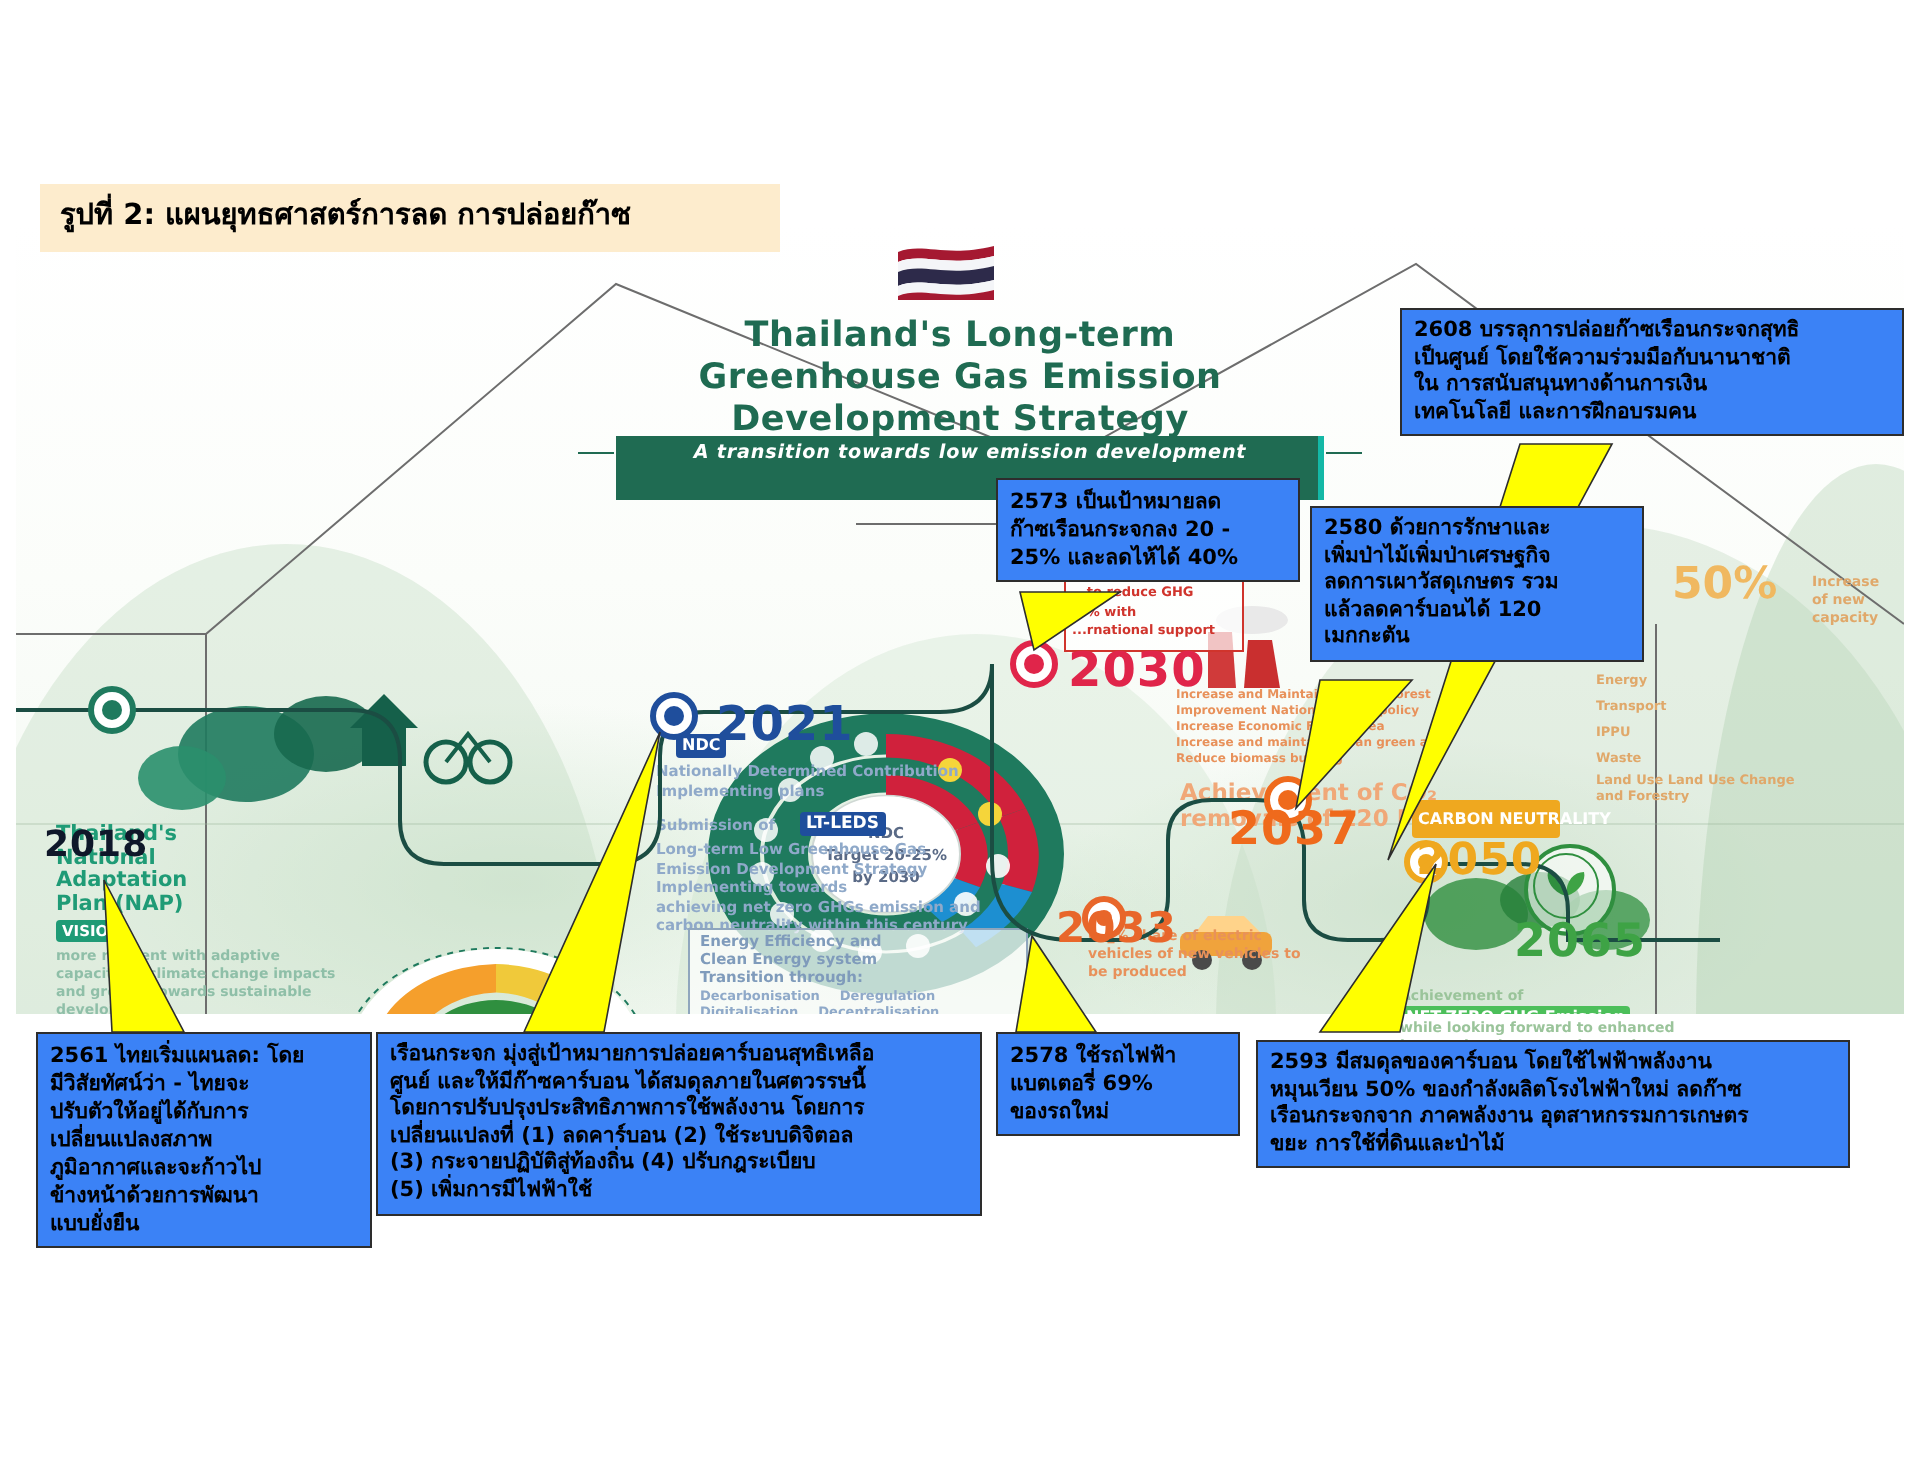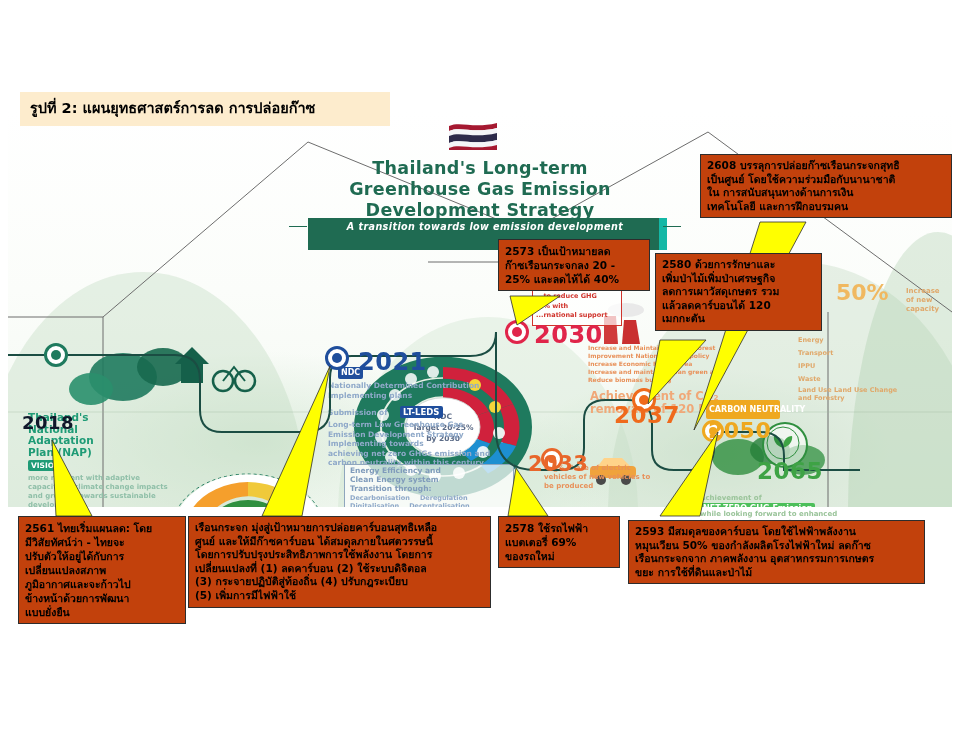--- a/index.html
+++ b/index.html
@@ -29,21 +29,21 @@
   
   .poster-head{
     position:absolute;left:330px;top:158px;width:300px;text-align:center;
     color:#1f6b52;font-weight:bold;font-size:17.5px;line-height:21px;
     letter-spacing:.3px;
   }
   .poster-sub{
     position:absolute;left:308px;top:218px;width:348px;height:32px;
     background:#1f6b52;color:#fff;font-size:9.6px;font-style:italic;font-weight:bold;
     letter-spacing:.4px;text-align:center;line-height:17px;
-    border-left:3px solid #1f6b52;border-right:8px solid #14b8a6;
+    border-left:3px solid #1f6b52;border-right:3px solid #14b8a6;
   }
   .poster-sub::before,.poster-sub::after{
     content:"";position:absolute;top:8px;width:18px;border-top:1px solid #1f6b52;
   }
   .poster-sub::before{left:-22px;}
   .poster-sub::after{right:-22px;}
 
   
   .flag{position:absolute;left:447px;top:120px;width:52px;height:30px;}
 
@@ -64,21 +64,21 @@
   .yr{position:absolute;font-weight:bold;white-space:nowrap;letter-spacing:.5px;}
 
   
   .donut-wrap{position:absolute;left:345px;top:243px;width:180px;height:150px;}
 
   
   .wheel{position:absolute;left:160px;top:360px;width:160px;height:120px;}
 
   
   .callout{
-    position:absolute;background:#c2410c;border:1px solid #2d2d2d;
+    position:absolute;background:#3b82f6;border:1px solid #2d2d2d;
     box-sizing:border-box;padding:4px 6px;
     font-weight:bold;color:#000;
     font-family:"DejaVu Sans","Liberation Sans",sans-serif;
   }
   .callout div{white-space:nowrap;}
 
   
   .blurb{position:absolute;font-weight:bold;line-height:1.25;}
   .tagpill{position:absolute;color:#fff;font-weight:bold;border-radius:2px;
            padding:0 3px;box-sizing:border-box;white-space:nowrap;}

